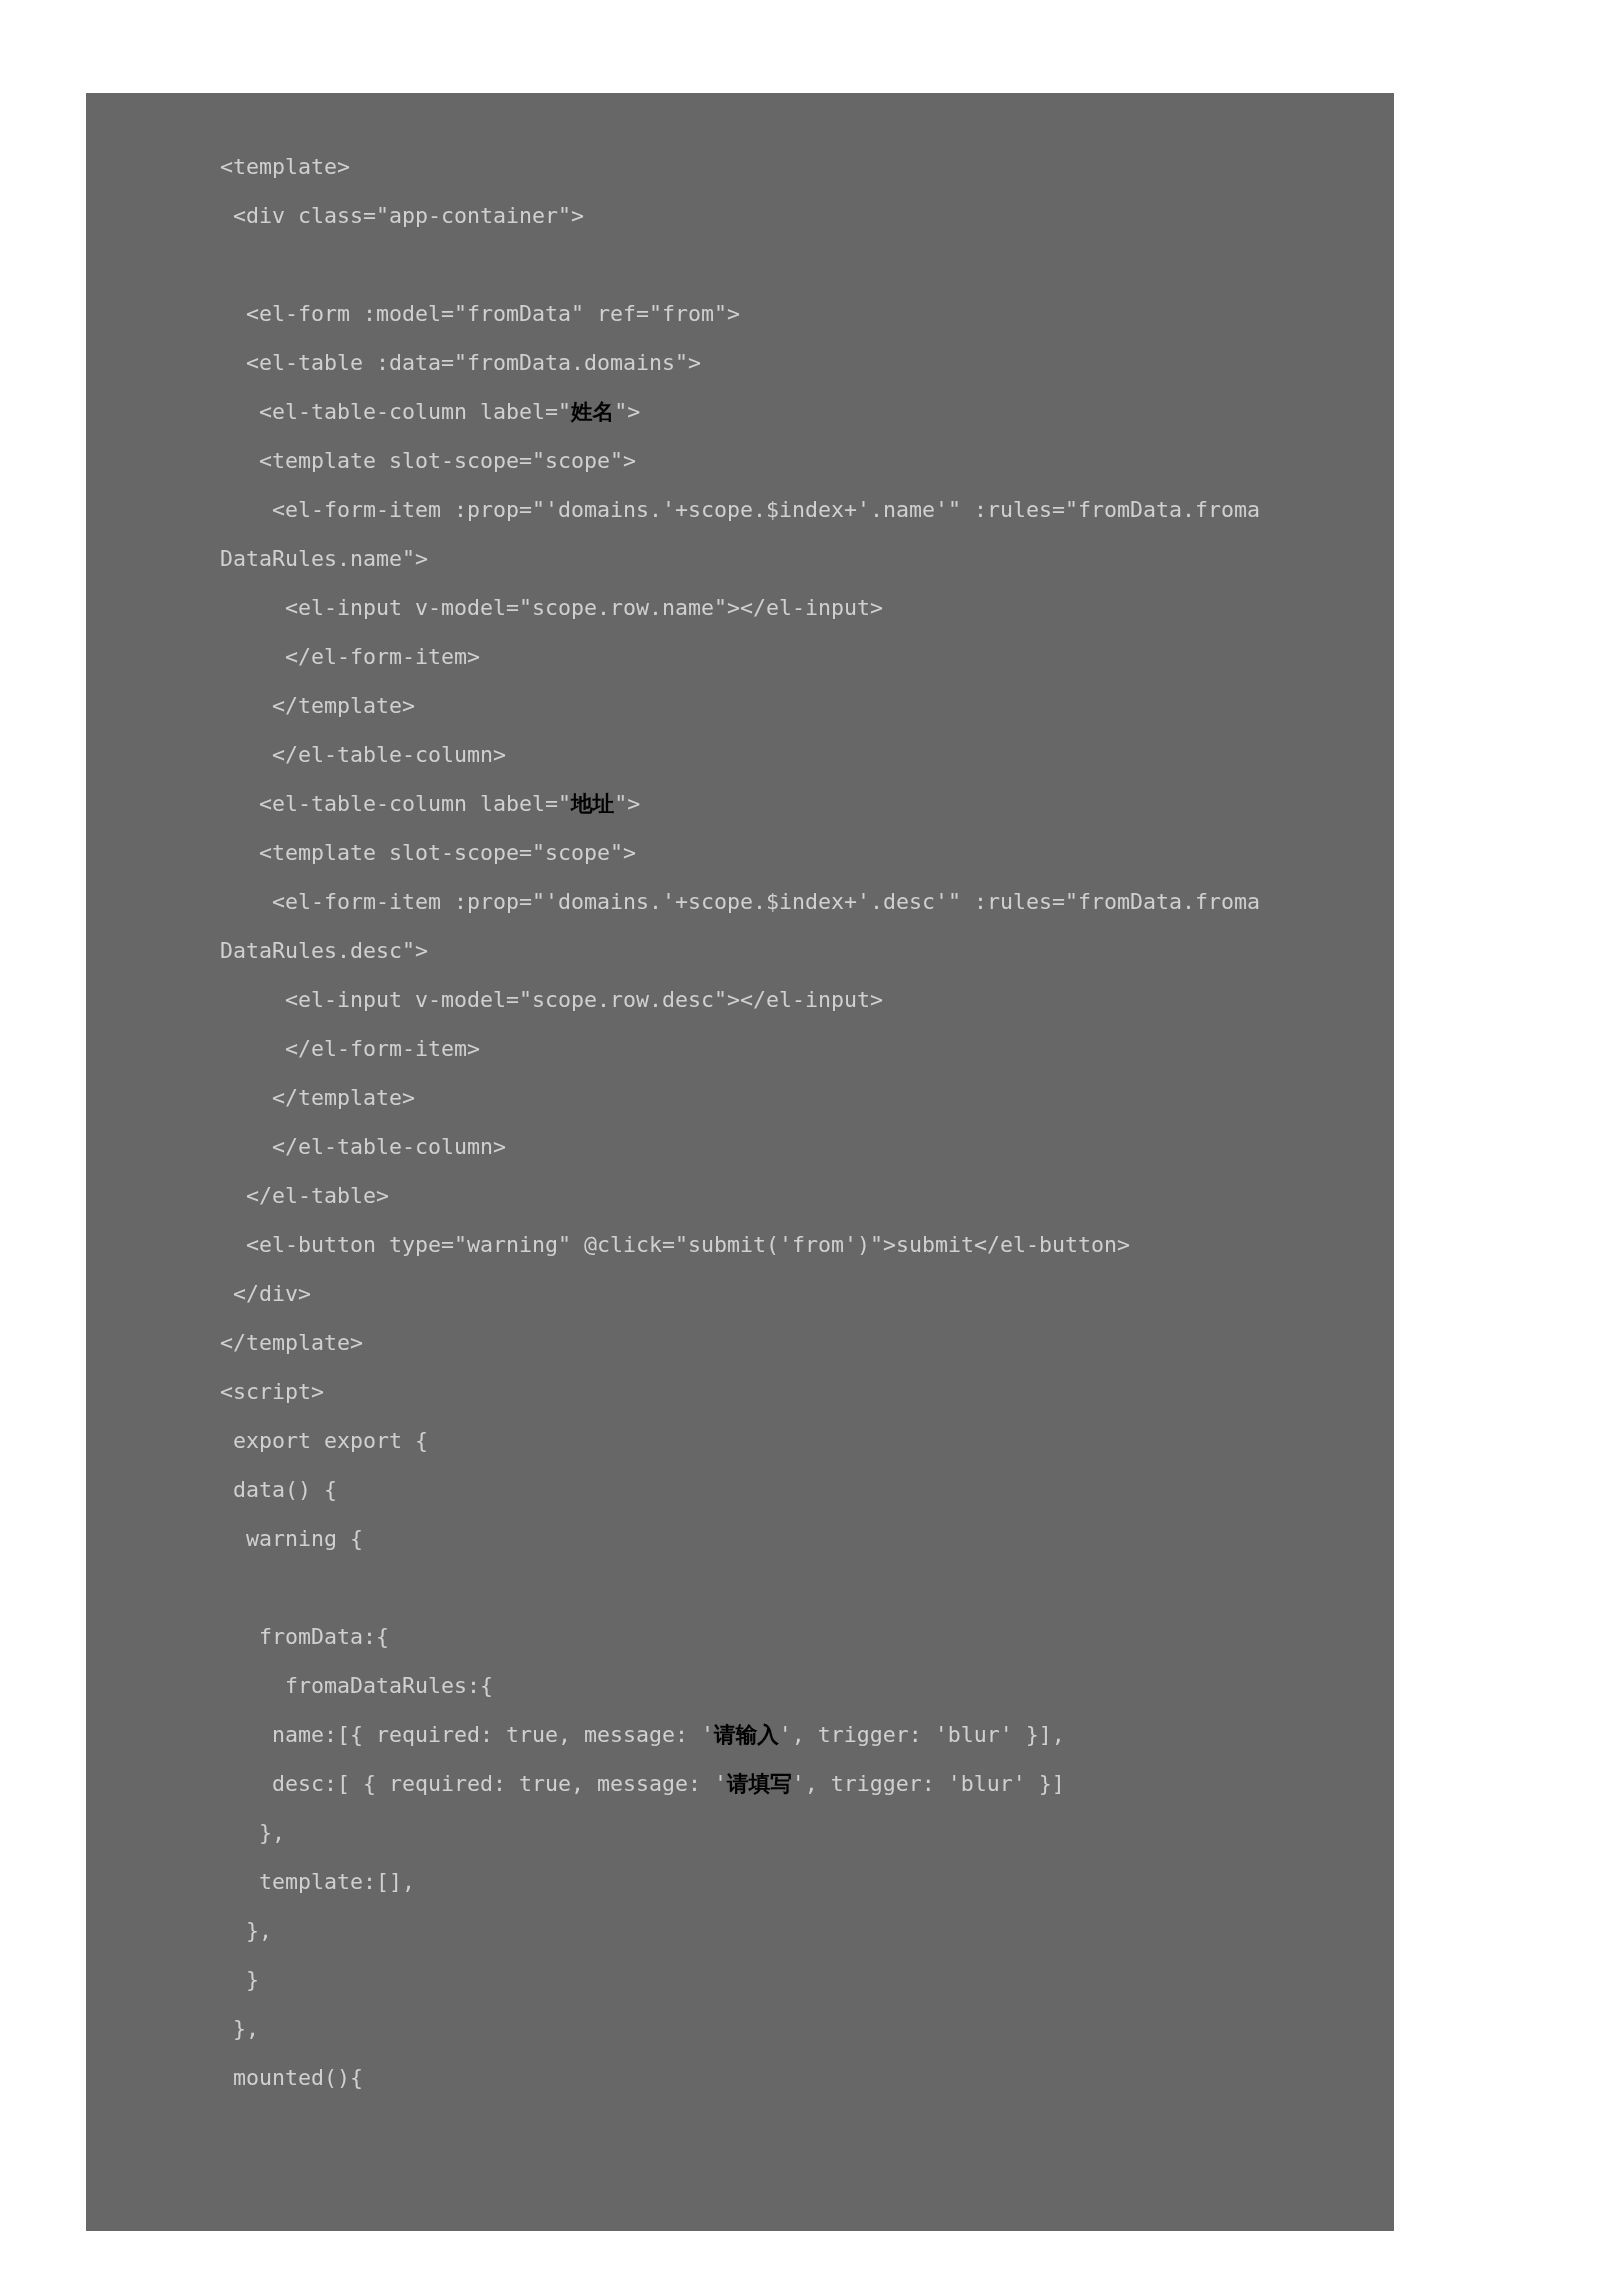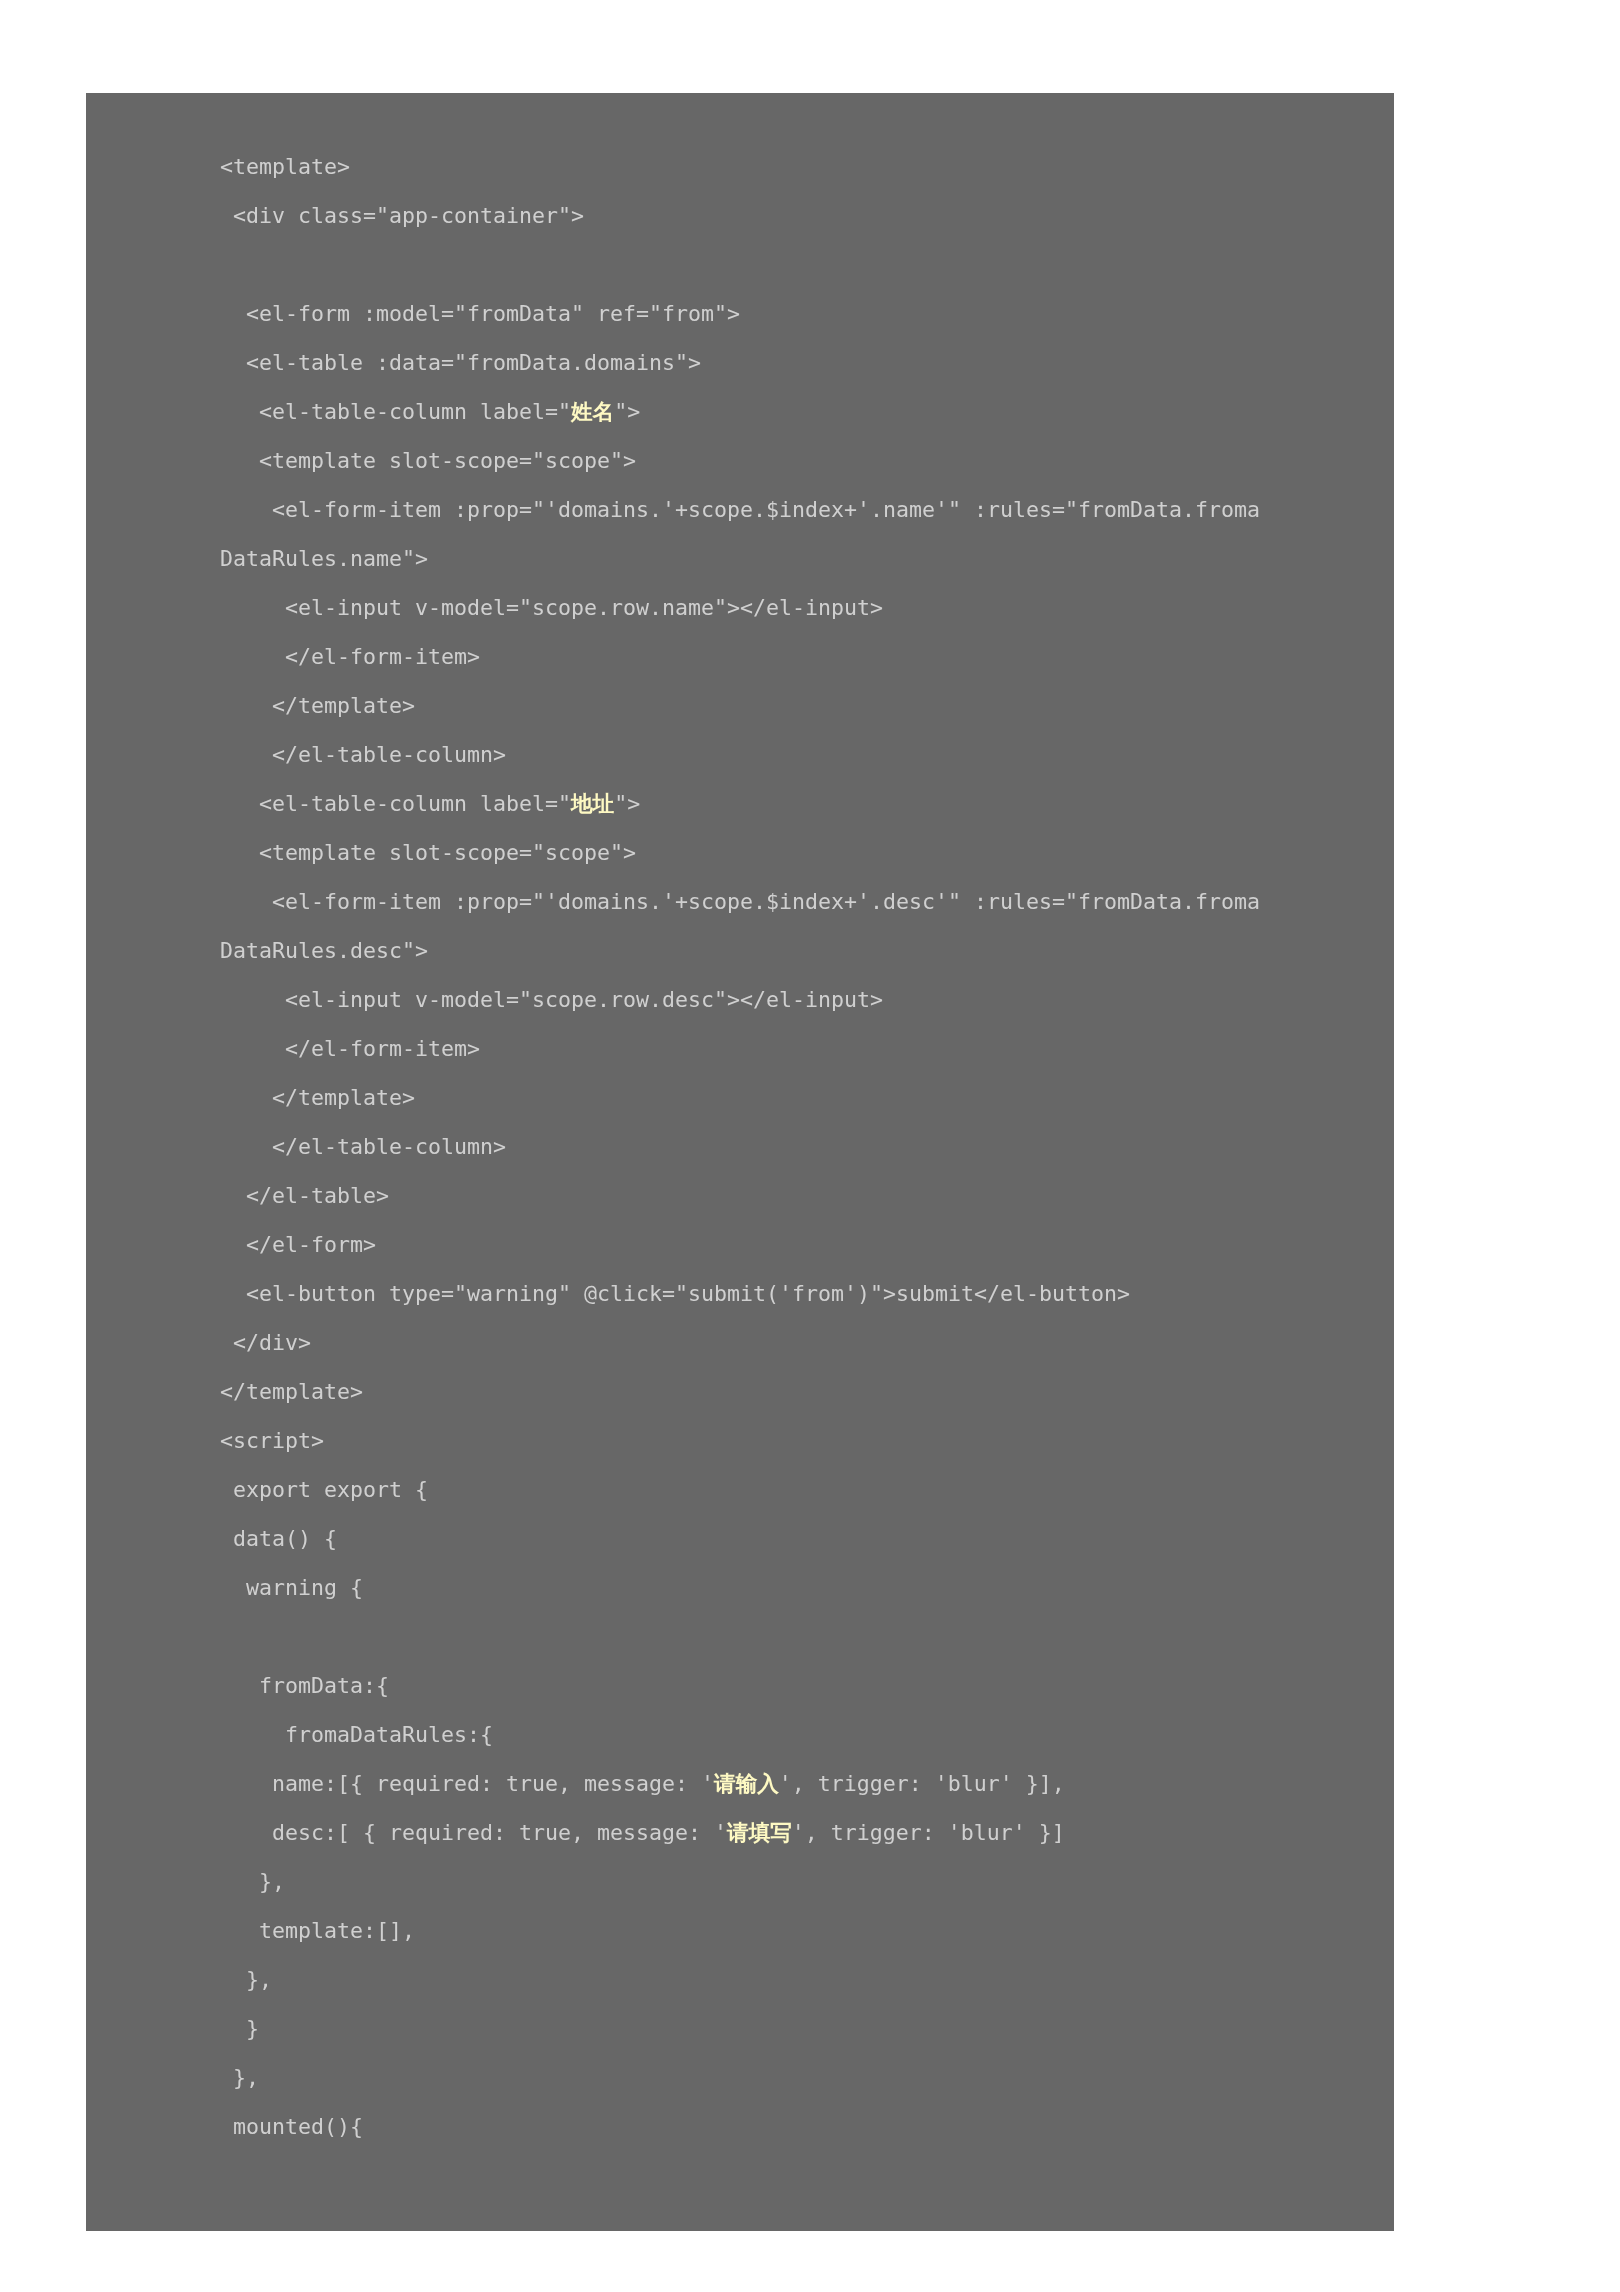--- a/index.html
+++ b/index.html
@@ -28,21 +28,21 @@
     overflow: hidden;
   }
   .code-line {
     font-family: "DejaVu Sans Mono", "Liberation Mono", monospace;
     font-size: 21.6px;
     line-height: 49px;
     color: #d0d0d0;
     white-space: pre;
   }
   .code-line .cjk {
-    color: #fef9c3;
+    color: #000000;
     font-weight: bold;
     font-family: "DejaVu Sans Mono", "Liberation Mono", monospace;
     text-align: right;
   }
 </style>
 </head>
 <body>
 
 <div class="page">
   <div class="code-block" id="code-block" style="background: rgb(103, 103, 103);">
@@ -61,21 +61,20 @@
       <div class="code-line">    &lt;/el-table-column&gt;</div>
       <div class="code-line">   &lt;el-table-column label="<span class="cjk">地址</span>"&gt;</div>
       <div class="code-line">   &lt;template slot-scope="scope"&gt;</div>
       <div class="code-line">    &lt;el-form-item :prop="'domains.'+scope.$index+'.desc'" :rules="fromData.froma</div>
       <div class="code-line">DataRules.desc"&gt;</div>
       <div class="code-line">     &lt;el-input v-model="scope.row.desc"&gt;&lt;/el-input&gt;</div>
       <div class="code-line">     &lt;/el-form-item&gt;</div>
       <div class="code-line">    &lt;/template&gt;</div>
       <div class="code-line">    &lt;/el-table-column&gt;</div>
       <div class="code-line">  &lt;/el-table&gt;</div>
-      <div class="code-line">  &lt;/el-form&gt;</div>
       <div class="code-line">  &lt;el-button type="warning" @click="submit('from')"&gt;submit&lt;/el-button&gt;</div>
       <div class="code-line"> &lt;/div&gt;</div>
       <div class="code-line">&lt;/template&gt;</div>
       <div class="code-line">&lt;script&gt;</div>
       <div class="code-line"> export export {</div>
       <div class="code-line"> data() {</div>
       <div class="code-line">  warning {</div>
       <div class="code-line">&nbsp;</div>
       <div class="code-line">   fromData:{</div>
       <div class="code-line">     fromaDataRules:{</div>

